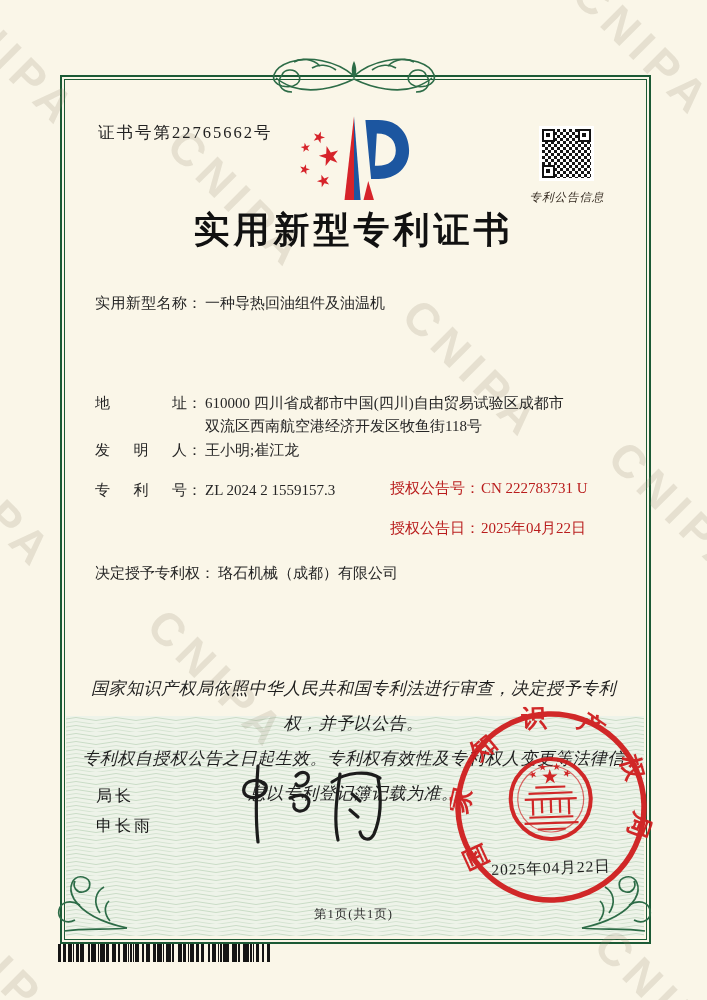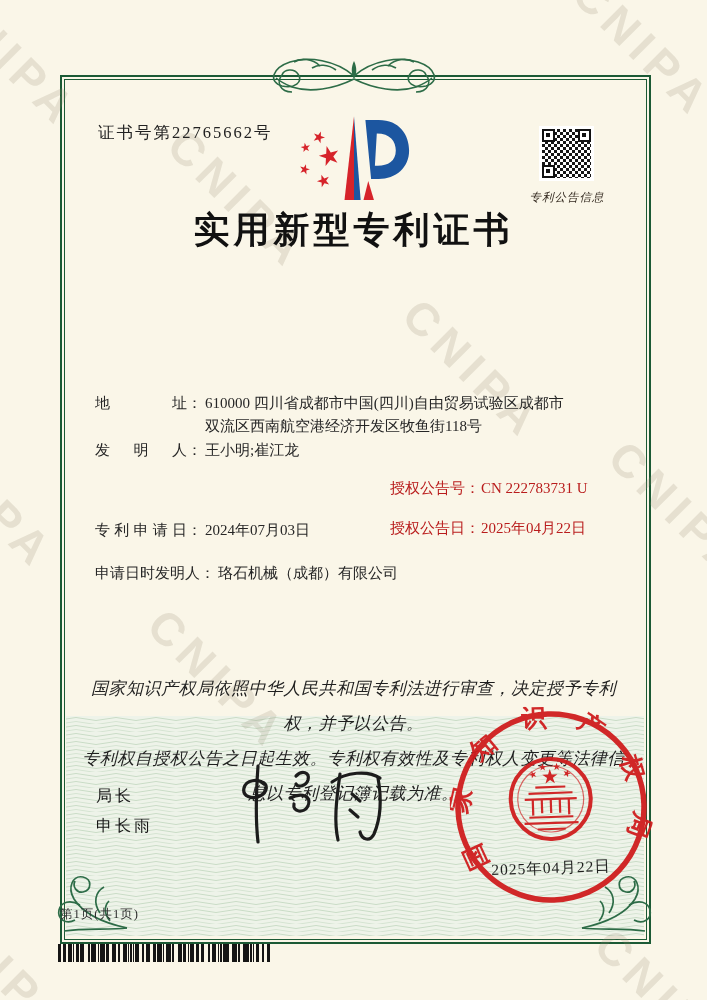--- a/index.html
+++ b/index.html
@@ -52,21 +52,21 @@
              font-size:17px;font-style:italic;color:#1f1f1f;line-height:2.05;text-align:center;letter-spacing:0.5px;}
 
   
   .signer{position:absolute;left:96px;top:781px;z-index:4;font-family:Liberation Serif, serif;
           font-size:16px;color:#161616;letter-spacing:3px;line-height:1.9;}
   .signature{position:absolute;left:228px;top:754px;z-index:4;}
 
   
   .seal{position:absolute;left:450px;top:706px;z-index:5;transform:rotate(-2deg);}
 
-  .footer-page{position:absolute;left:60px;top:906px;width:587px;
+  .footer-page{position:absolute;left:60px;top:906px;width:587px;text-align:center;
                font-size:12.5px;color:#2e2e2e;z-index:4;letter-spacing:1px;}
 
   .barcode{position:absolute;left:58px;top:944px;width:212px;height:18px;z-index:4;
     background-image:
       repeating-linear-gradient(90deg,#151515 0 2px,transparent 2px 6px),
       repeating-linear-gradient(90deg,#151515 0 1px,transparent 1px 5px),
       repeating-linear-gradient(90deg,#151515 0 3px,transparent 3px 11px);}
 </style>
 </head>
 <body>
@@ -154,40 +154,43 @@
     <div class="qr-mod">
       <div class="qr-finder qf-tl"></div>
       <div class="qr-finder qf-tr"></div>
       <div class="qr-finder qf-bl"></div>
     </div>
   </div>
   <div class="qr-caption">专利公告信息</div>
 
   <div class="title">实用新型专利证书</div>
 
+  <div class="row" style="top:292px">
+    <span class="lbl j">实用新型名称</span><span class="colon">：</span><span class="val">一种导热回油组件及油温机</span>
+  </div>
   <div class="row" style="top:392px">
     <span class="lbl j">地址</span><span class="colon">：</span><span class="val">610000 四川省成都市中国(四川)自由贸易试验区成都市双流区西南航空港经济开发区牧鱼街118号</span>
   </div>
   <div class="row" style="top:439px">
     <span class="lbl j">发明人</span><span class="colon">：</span><span class="val">王小明;崔江龙</span>
   </div>
 
+  <div class="row" style="top:479px">
+    <span class="lbl j">专利号</span><span class="colon">：</span><span class="val">ZL 2024 2 1559157.3</span>
+  </div>
   <div class="row-r" style="top:479px">
     <span class="lbl">授权公告号</span><span class="colon">：</span><span class="val">CN 222783731 U</span>
   </div>
 
-  <div class="row" style="top:519px">
-    <span class="lbl j">专利申请日</span><span class="colon">：</span><span class="val">2024年07月03日</span>
-  </div>
   <div class="row-r" style="top:519px">
     <span class="lbl">授权公告日</span><span class="colon">：</span><span class="val">2025年04月22日</span>
   </div>
 
   <div class="row" style="top:562px">
-    <span class="lbl">申请日时发明人</span><span class="colon">：</span><span class="val">珞石机械（成都）有限公司</span>
+    <span class="lbl">决定授予专利权</span><span class="colon">：</span><span class="val">珞石机械（成都）有限公司</span>
   </div>
 
   <div class="statement">
     <div>国家知识产权局依照中华人民共和国专利法进行审查，决定授予专利权，并予以公告。</div>
     <div>专利权自授权公告之日起生效。专利权有效性及专利权人变更等法律信息以专利登记簿记载为准。</div>
   </div>
 
   <div class="signer">
     <div>局长</div>
     <div>申长雨</div>

